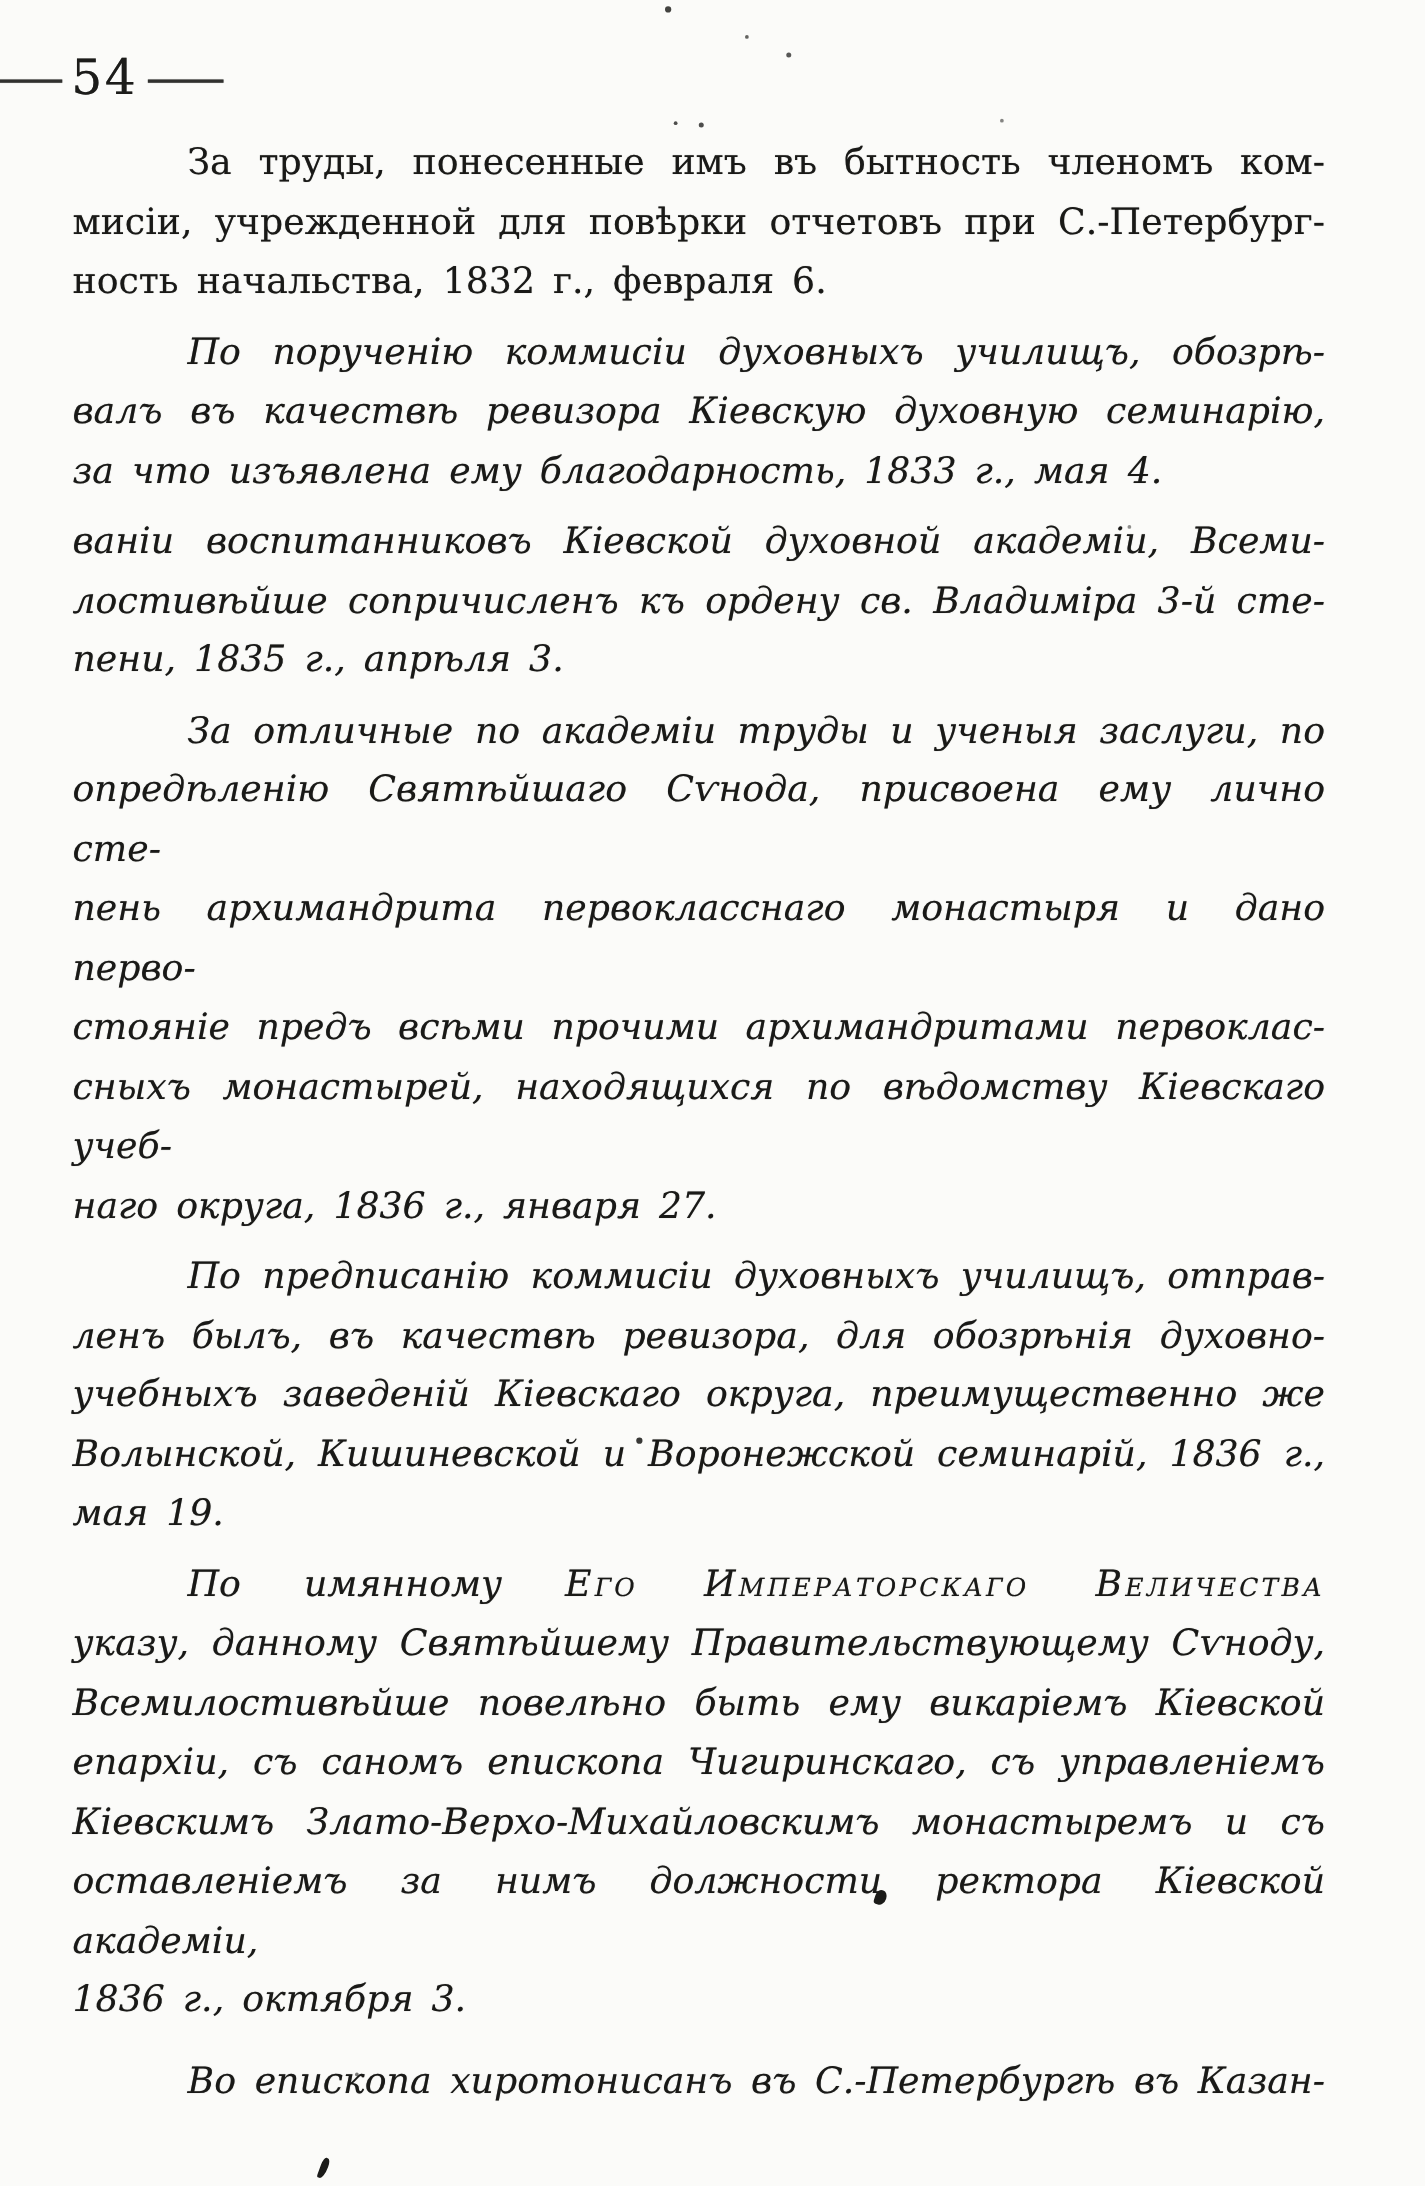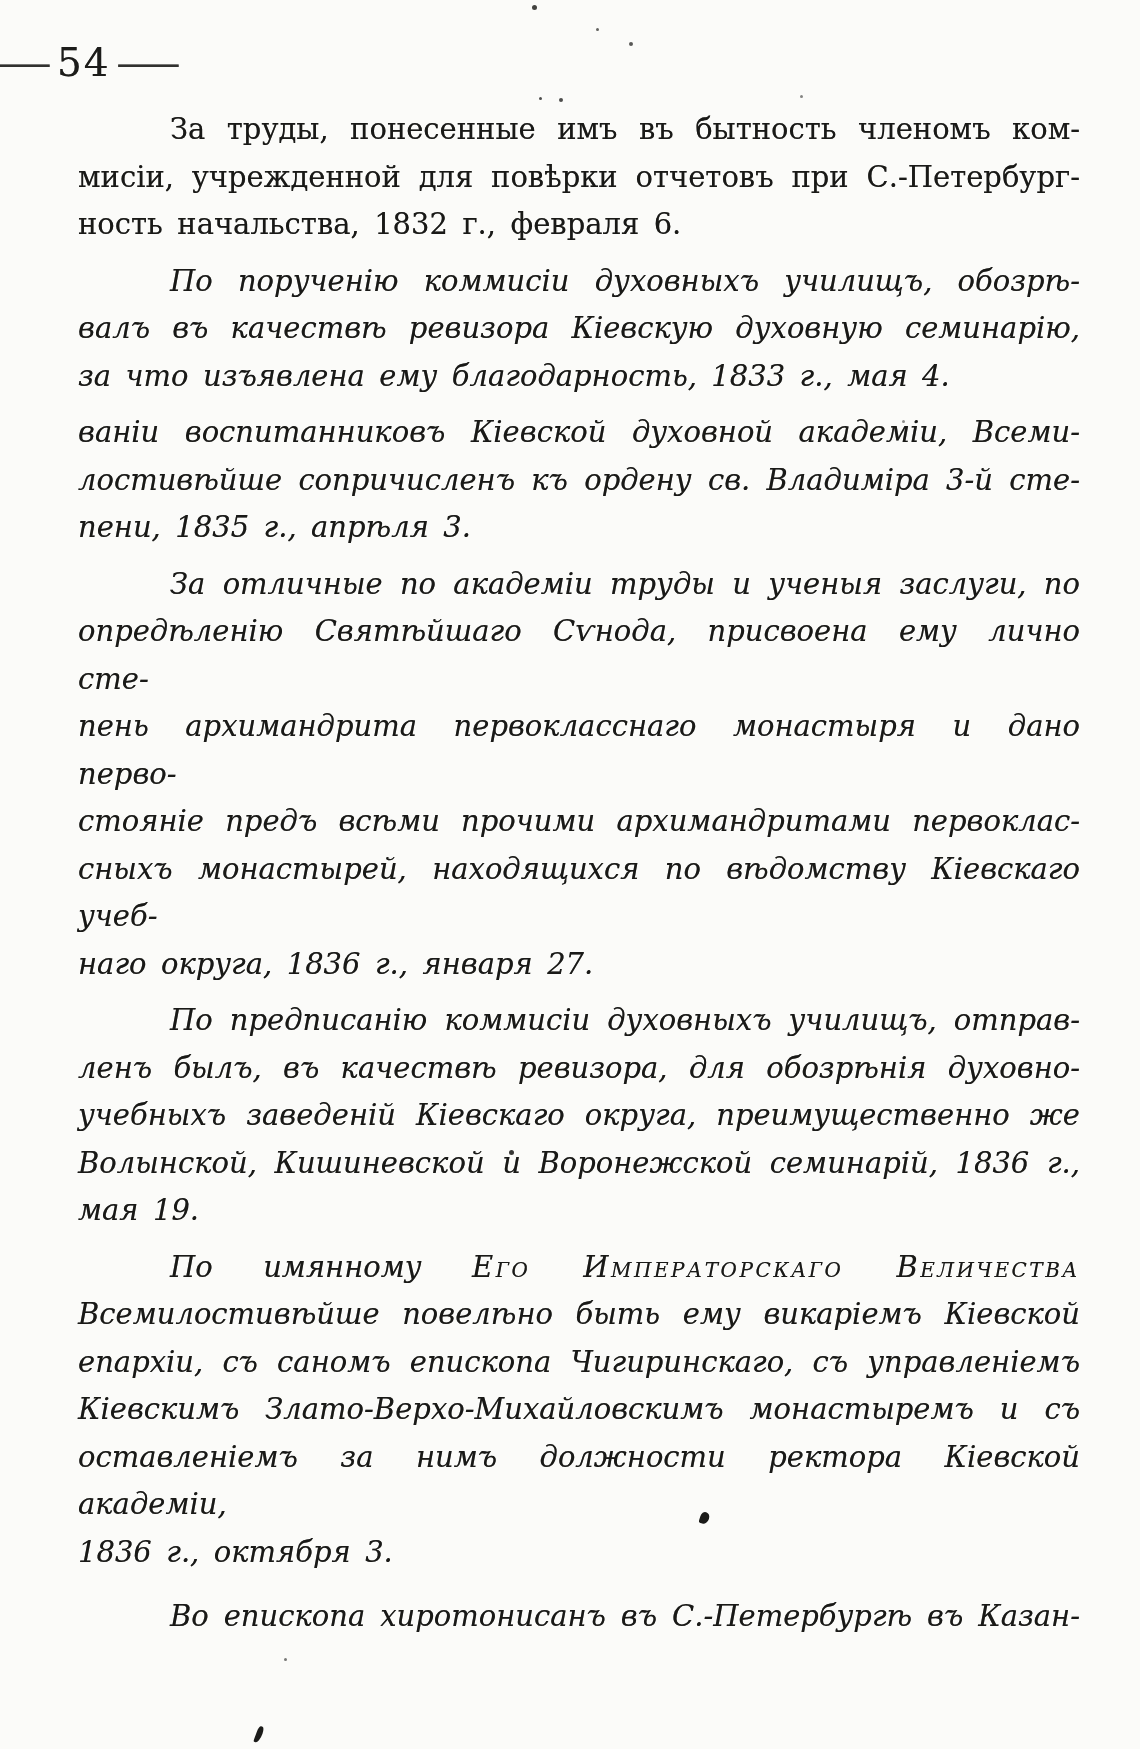--- a/index.html
+++ b/index.html
@@ -15,21 +15,21 @@
   .page-header {
     position:absolute; top:40px; left:0; right:0;
     text-align:left;
     font-size:39px;
     color:#1c1c1a;
     text-shadow:0 0 0.5px rgba(25,25,23,.6);
   }
   .page-header .dash { display:inline-block; transform:scaleX(1.7); opacity:.9; }
   .page-header .pgnum { margin:0 18px; letter-spacing:2px; }
   .text-block {
-    position:absolute; top:106px; left:78px; width:1002px;
+    position:absolute; top:106px; left:58px; width:1002px;
   }
   .para { margin:0; }
   .para + .para { margin-top:9px;font-style:italic; }
   .para.extra-gap { margin-top:17px; }
   .line {
     font-size:29px;
     line-height:47.5px;
     text-align:justify;
     text-align-last:justify;
     word-spacing:0.18em;
@@ -94,20 +94,21 @@
     <div class="para">
       <div class="line first">По предписанію коммисіи духовныхъ училищъ, отправ-</div>
       <div class="line">ленъ былъ, въ качествѣ ревизора, для обозрѣнія духовно-</div>
       <div class="line">учебныхъ заведеній Кіевскаго округа, преимущественно же</div>
       <div class="line">Волынской, Кишиневской и Воронежской семинарій, 1836 г.,</div>
       <div class="line last">мая 19.</div>
     </div>
 
     <div class="para">
       <div class="line first"><span>По имянному </span><span class="sc">Его Императорскаго Величества</span></div>
+      <div class="line">указу, данному Святѣйшему Правительствующему Сѵноду,</div>
       <div class="line">Всемилостивѣйше повелѣно быть ему викаріемъ Кіевской</div>
       <div class="line">епархіи, съ саномъ епископа Чигиринскаго, съ управленіемъ</div>
       <div class="line">Кіевскимъ Злато-Верхо-Михайловскимъ монастыремъ и съ</div>
       <div class="line">оставленіемъ за нимъ должности ректора Кіевской академіи,</div>
       <div class="line last">1836 г., октября 3.</div>
     </div>
 
     <div class="para extra-gap">
       <div class="line first">Во епископа хиротонисанъ въ С.-Петербургѣ въ Казан-</div>
     </div>

